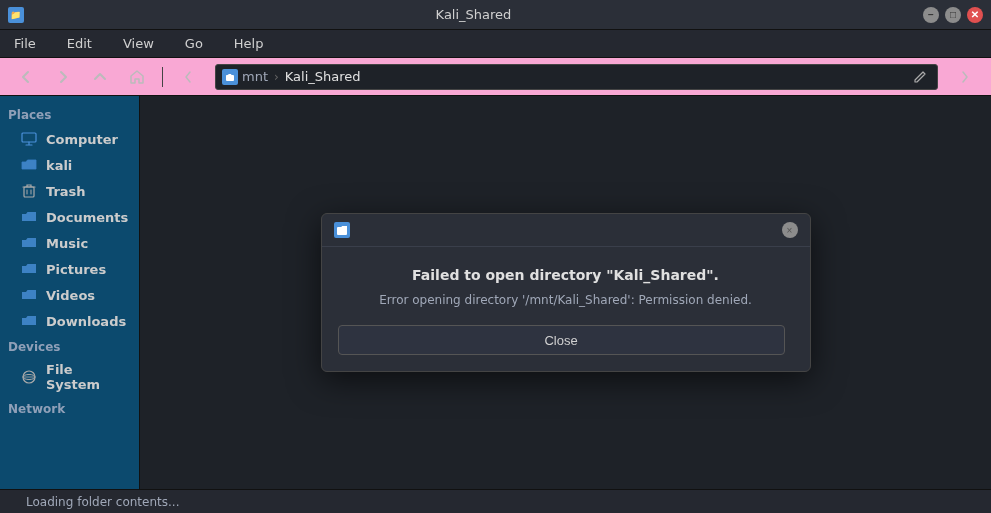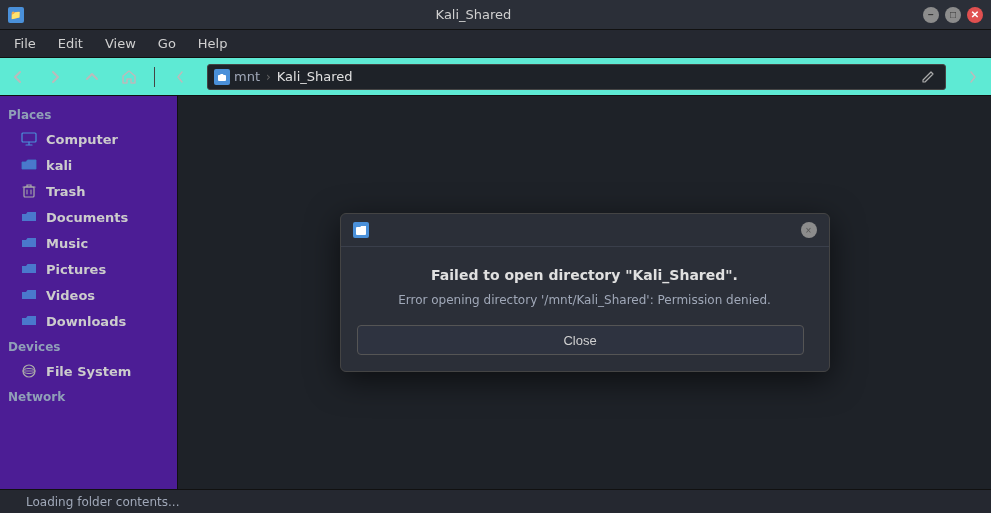--- a/index.html
+++ b/index.html
@@ -60,37 +60,37 @@
     .wm-close { background: #e05050; color: #fff; }
 
     
     .menubar {
       background: #252830;
       height: 28px;
       display: flex;
       align-items: center;
       padding: 0 4px;
       border-bottom: 1px solid #111;
-      gap: 2px;
+      gap: 11px;
     }
     .menu-item {
       padding: 3px 10px;
       color: #d0d0d0;
       cursor: pointer;
       border-radius: 3px;
       font-size: 13px;
     }
 
     
     .toolbar {
-      background: #5eead4;
+      background: #f9a8d4;
       height: 38px;
       display: flex;
       align-items: center;
-      padding: 0 4px;
+      padding: 0 12px;
       border-bottom: 1px solid #111;
       gap: 9px;
     }
     .tb-btn {
       width: 28px; height: 28px;
       background: transparent;
       border: none;
       border-radius: 4px;
       cursor: pointer;
       display: flex; align-items: center; justify-content: center;
@@ -144,22 +144,22 @@
     }
 
     
     .main-layout {
       display: flex;
       height: calc(513px - 30px - 28px - 38px - 24px);
     }
 
     
     .sidebar {
-      width: 178px;
-      background: #4c1d95;
+      width: 140px;
+      background: #0c4a6e;
       border-right: 1px solid #111;
       overflow-y: auto;
       padding: 6px 0;
       flex-shrink: 0;
     }
     .sidebar-section-header {
       padding: 6px 8px 4px 8px;
       font-size: 12px;
       font-weight: bold;
       color: #90a0b8;

